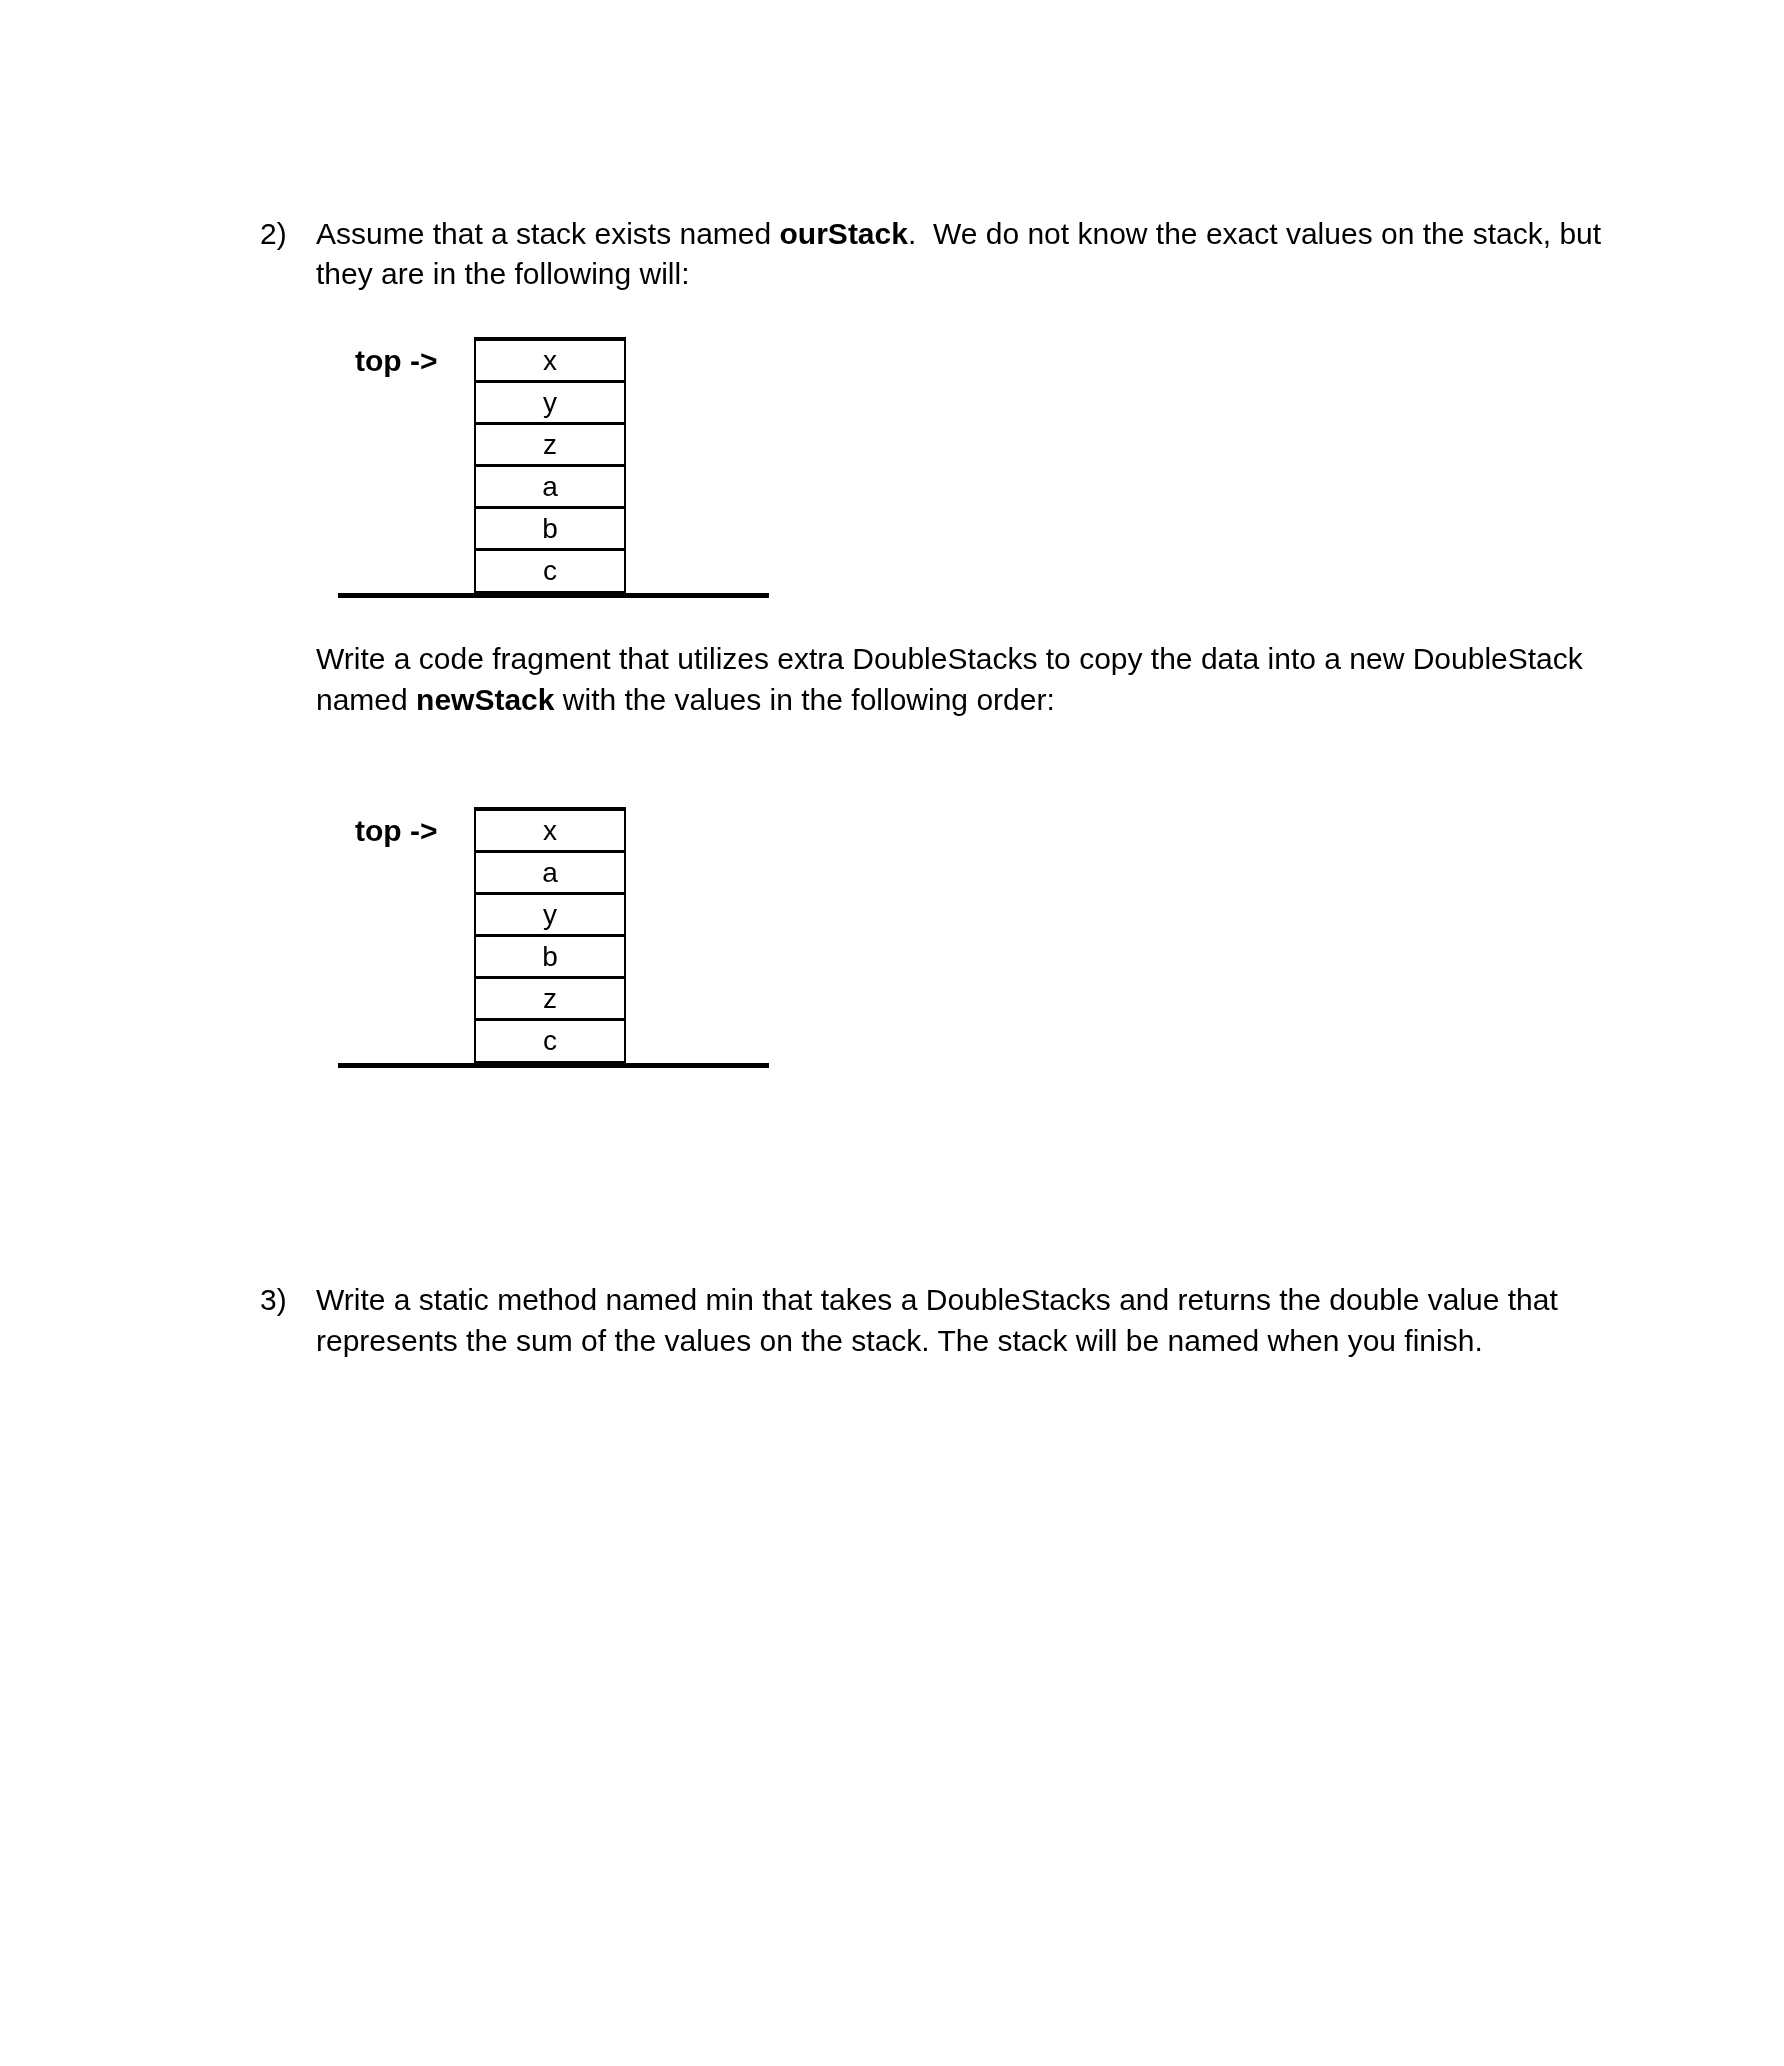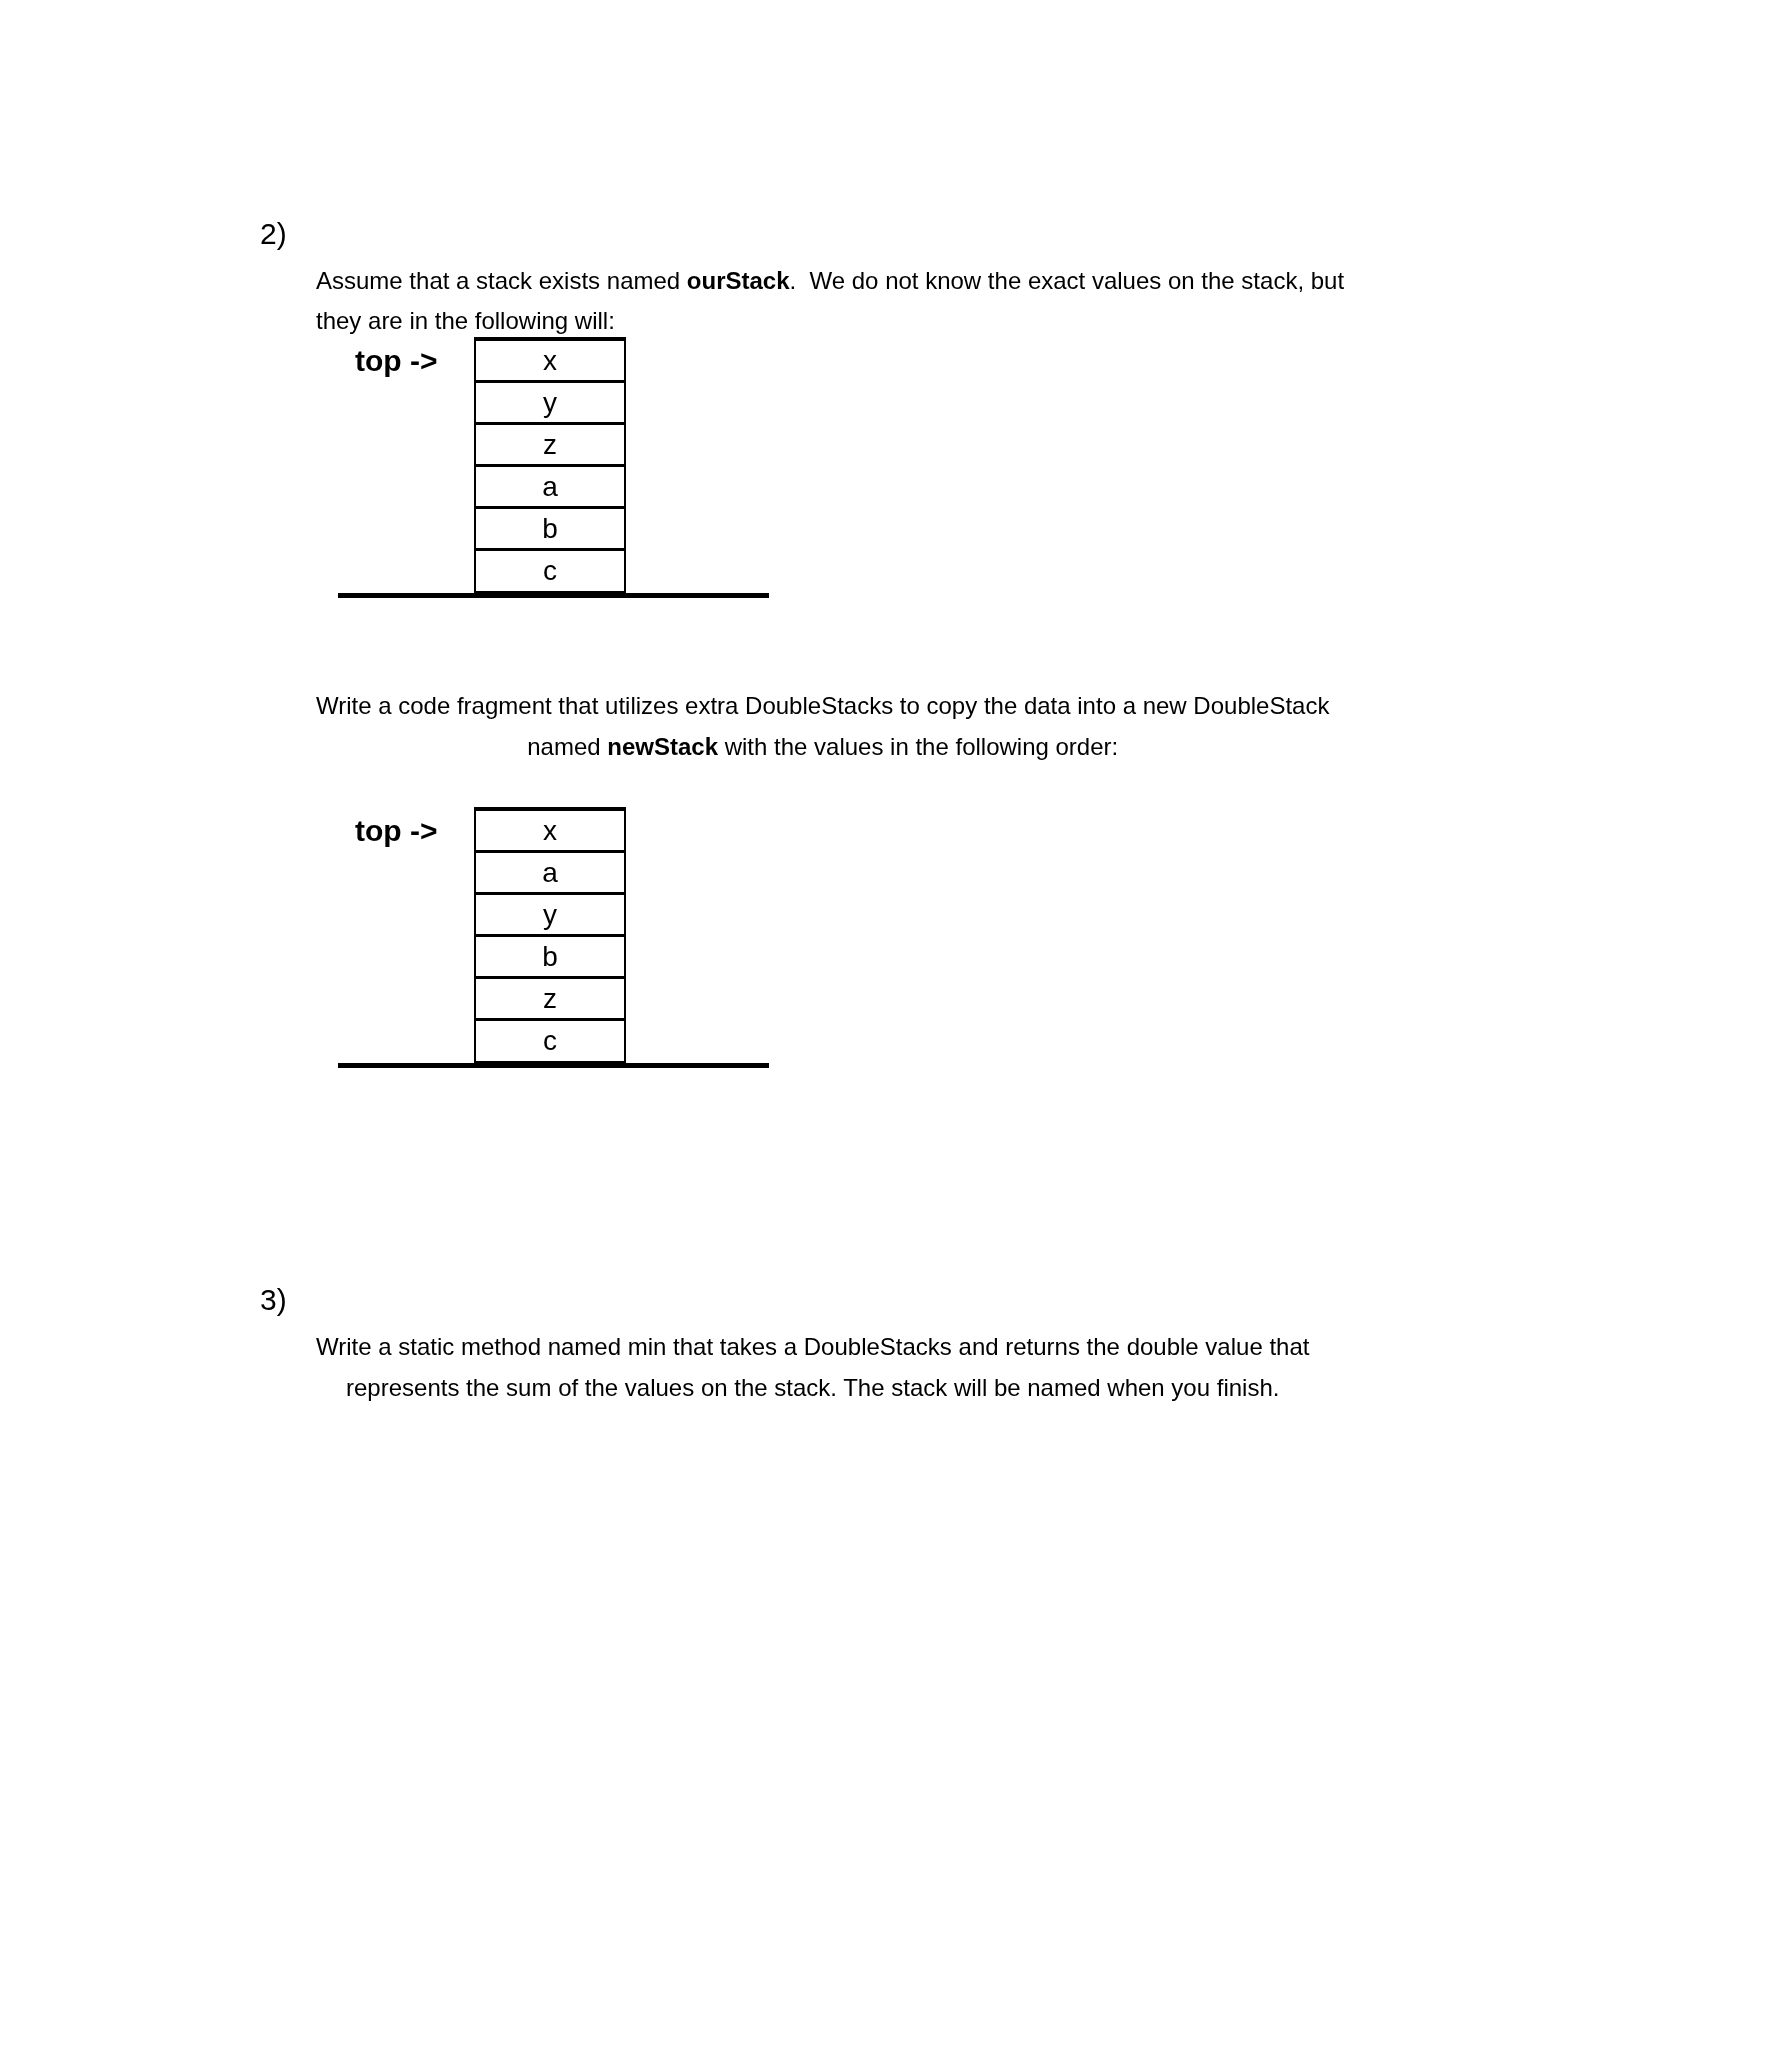--- a/index.html
+++ b/index.html
@@ -18,28 +18,27 @@
   }
   .list-num {
     position: absolute;
     left: 260px;
     font-size: 30px;
     white-space: pre;
   }
   .para {
     position: absolute;
     left: 316px;
-    font-size: 24px;
-    margin-top: 47px;
+    font-size: 30px;
   }
   .line {
     white-space: pre;
   }
   .lh96 { line-height: 40px; }
-  .lh100 { line-height: 41px; text-align: center; }
+  .lh100 { line-height: 41px; }
   .b { font-weight: bold; }
   .stack-label {
     position: absolute;
     font-size: 30px;
     font-weight: bold;
     line-height: 37px;
     white-space: pre;
   }
   .stack-box {
     position: absolute;

